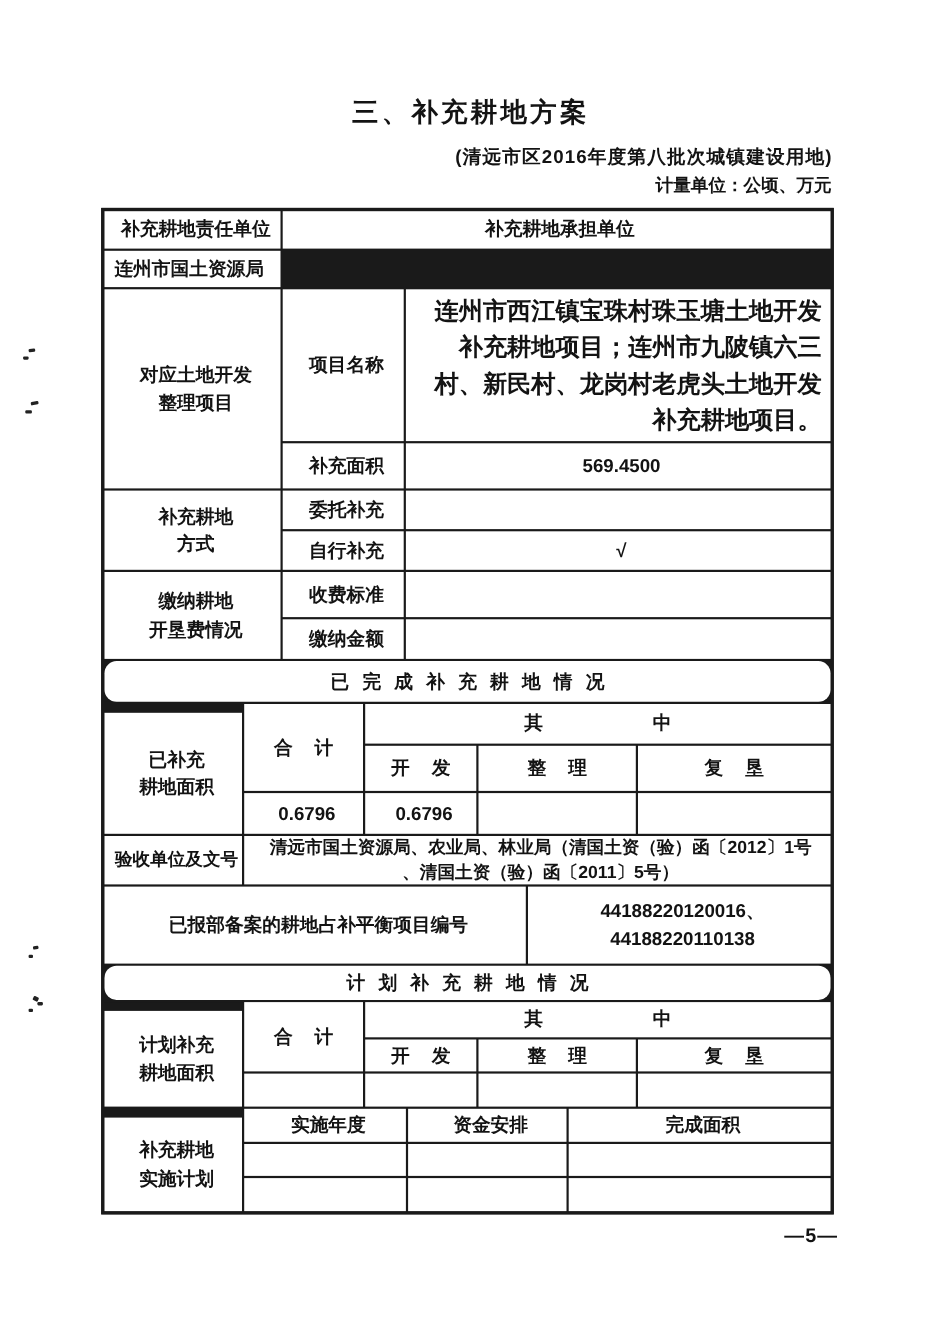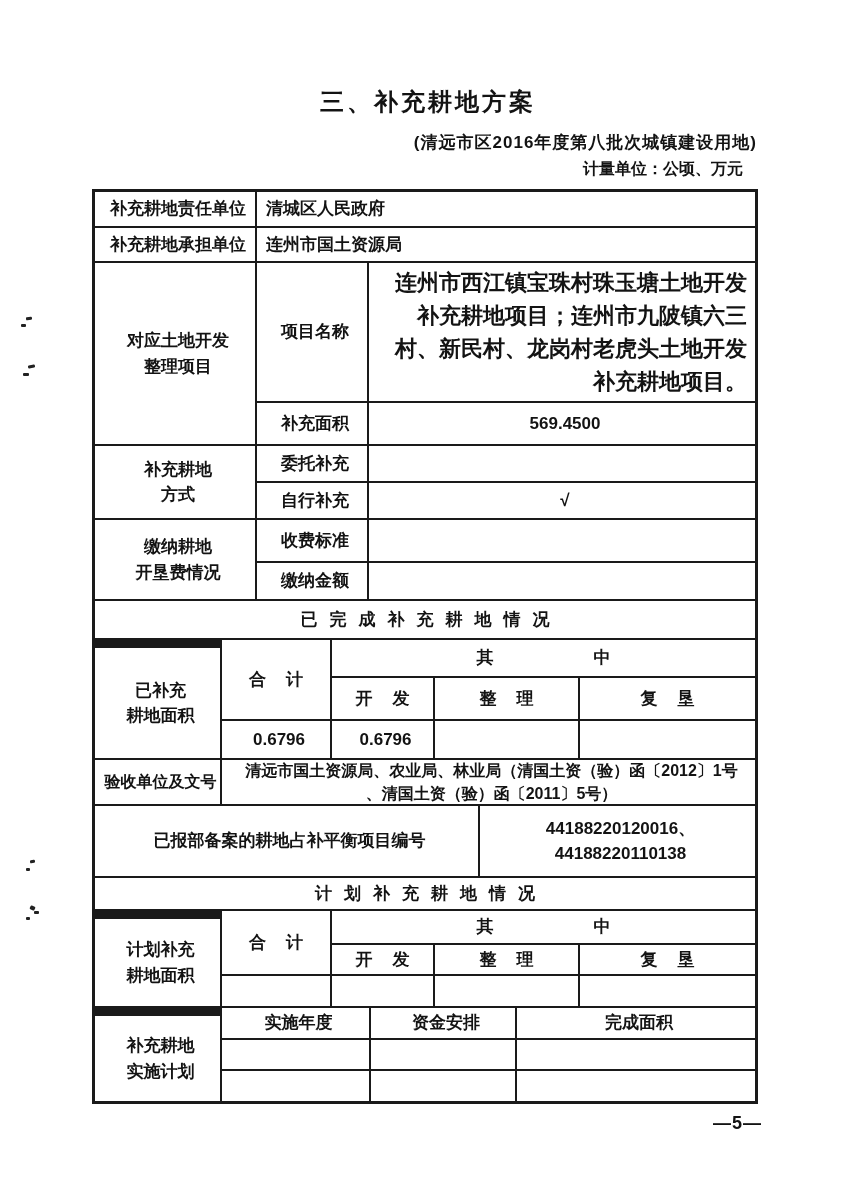--- a/index.html
+++ b/index.html
@@ -4,21 +4,21 @@
 <style>
   html,body{margin:0;padding:0;background:#ffffff;}
   .page{
     position:relative;width:850px;height:1200px;background:#ffffff;overflow:hidden;
     font-family:"Liberation Sans","DejaVu Sans",sans-serif;color:#131313;font-weight:bold;
   }
   .doc-title{position:absolute;left:93px;top:86px;width:664px;text-align:center;
     font-size:24px;letter-spacing:3px;padding-left:3px;}
   .doc-subtitle{position:absolute;left:93px;top:131px;width:664px;text-align:right;
     font-size:17px;letter-spacing:1px;}
-  .unit-note{position:absolute;top:159px;right:107px;text-align:left;font-size:16px;}
+  .unit-note{position:absolute;top:159px;right:94px;text-align:left;font-size:16px;}
   .sheet{
     position:absolute;left:92px;top:189px;width:666px;box-sizing:border-box;
     border:3px solid #1a1a1a;background:#1a1a1a;display:flex;flex-direction:column;gap:2px;
   }
   .sec{display:grid;gap:2px;background:#1a1a1a;}
   .gA{grid-template-columns:160px 1fr;grid-template-rows:34px 33px;}
   .gB{grid-template-columns:160px 110px 1fr;grid-template-rows:138px 41px;}
   .gC{grid-template-columns:160px 110px 1fr;grid-template-rows:35px 35px;}
   .gD{grid-template-columns:160px 110px 1fr;grid-template-rows:41px 36px;}
   .gE{grid-template-columns:1fr;grid-template-rows:37px;}
@@ -30,21 +30,21 @@
   .gK{grid-template-columns:125px 147px 144px 1fr;grid-template-rows:30px 29px 30px;}
   .cell{
     background:#ffffff;display:flex;align-items:center;justify-content:center;
     text-align:center;font-size:17px;line-height:1.5;overflow:hidden;padding-left:6px;
   }
   .left{justify-content:flex-start;text-align:left;padding-left:9px;}
   .pre{white-space:pre-line;}
   .rs2{grid-row:span 2;}
   .rs3{grid-row:span 3;margin-top:8px;}
   .cs3{grid-column:span 3;}
-  .ls12{letter-spacing:12px;padding-left:12px;}
+  .ls12{letter-spacing:12px;padding-left:12px;border-radius:11px;}
   .ls20{letter-spacing:20px;padding-left:20px;}
   .ls100{letter-spacing:100px;padding-left:100px;}
   .projtext{font-size:22px;line-height:1.5;padding:4px 8px 4px 16px;text-align:right;
     justify-content:flex-start;}
   .small{font-size:16px;line-height:1.45;}
   .pagenum{position:absolute;top:1113px;right:88px;font-size:18px;letter-spacing:1px;}
   .dot{position:absolute;background:#222;border-radius:1px;}
 </style>
 </head>
 <body>
@@ -52,21 +52,20 @@
 <div class="page">
 
   <div class="doc-title">三、补充耕地方案</div>
   <div class="doc-subtitle">(清远市区2016年度第八批次城镇建设用地)</div>
   <div class="unit-note">计量单位：公顷、万元</div>
 
   <div class="sheet">
 
     <div class="sec gA">
       <div class="cell">补充耕地责任单位</div>
-      <div class="cell left">清城区人民政府</div>
       <div class="cell">补充耕地承担单位</div>
       <div class="cell left">连州市国土资源局</div>
     </div>
 
     <div class="sec gB">
       <div class="cell pre rs2">对应土地开发
 整理项目</div>
       <div class="cell">项目名称</div>
       <div class="cell projtext">连州市西江镇宝珠村珠玉塘土地开发补充耕地项目；连州市九陂镇六三村、新民村、龙岗村老虎头土地开发补充耕地项目。</div>
       <div class="cell">补充面积</div>

